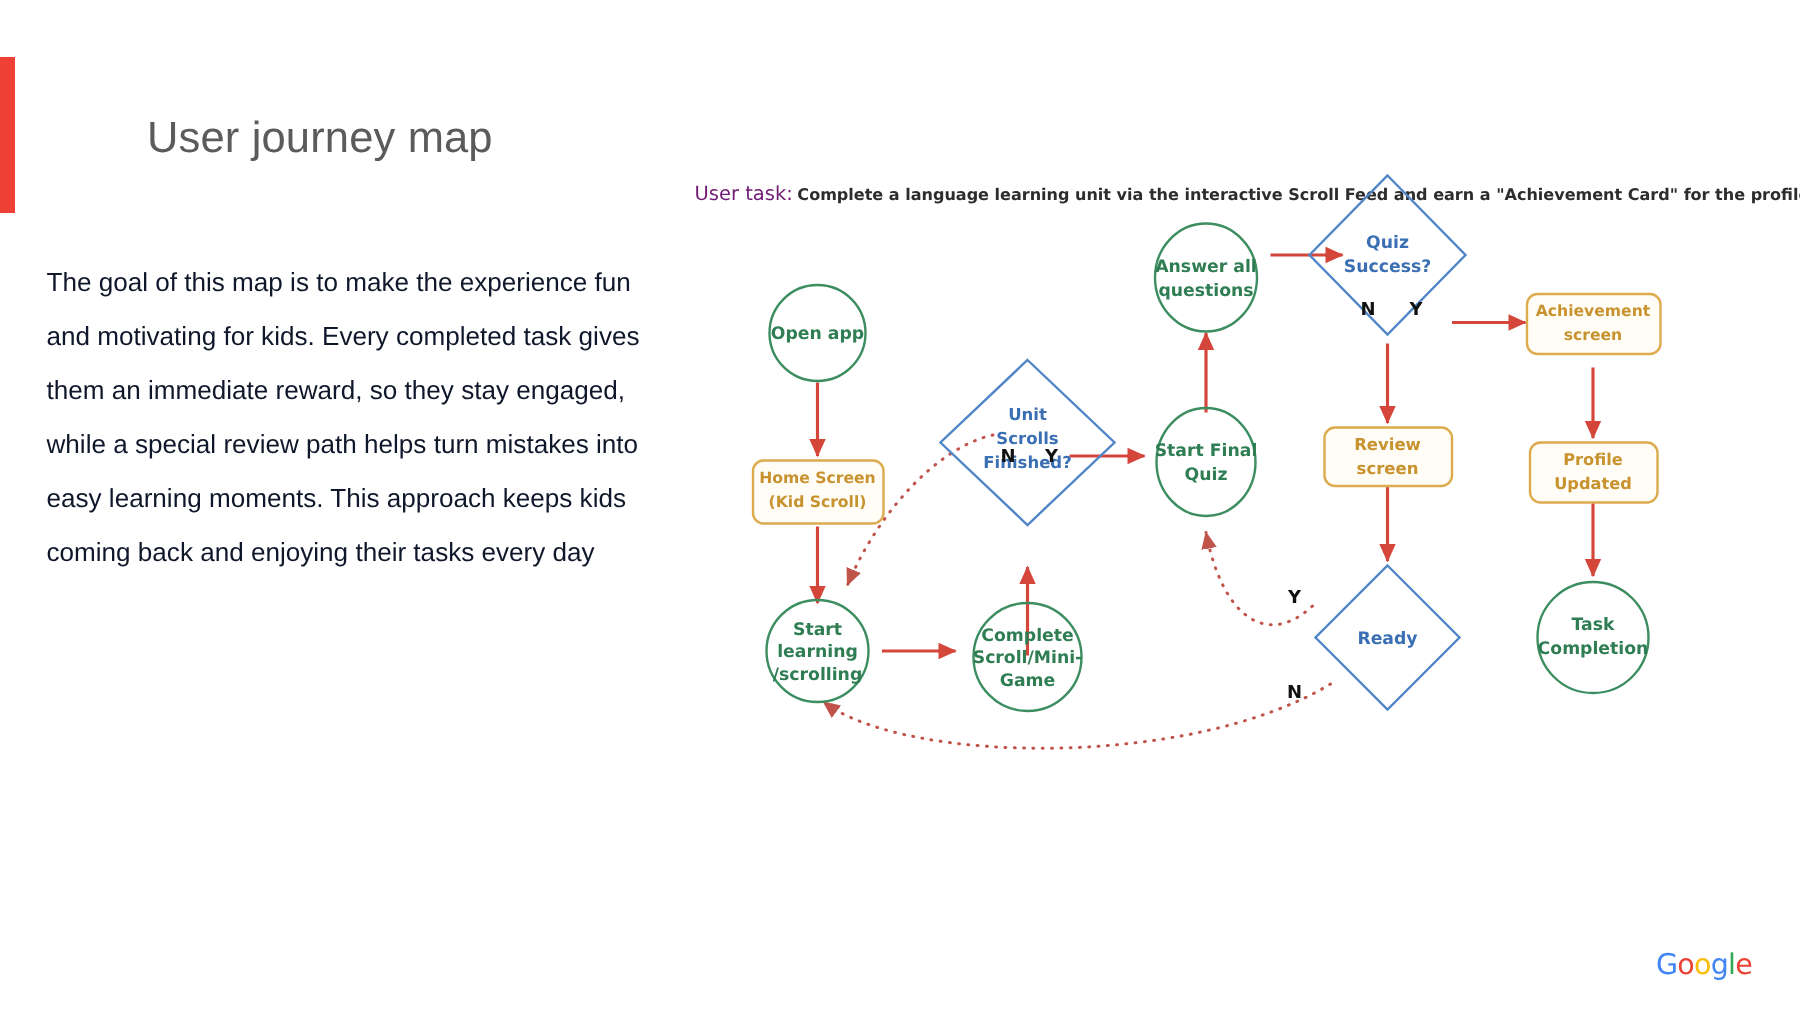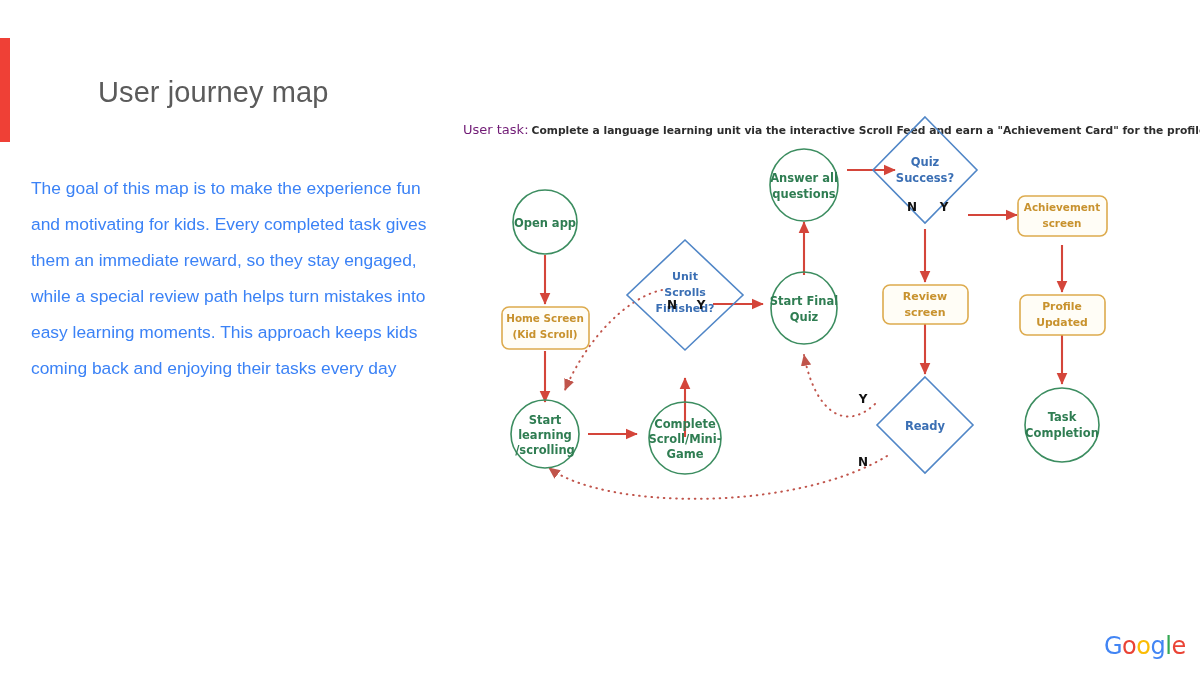--- a/index.html
+++ b/index.html
@@ -20,28 +20,28 @@
 
   
   #slide-title {
     position: absolute; left: 66px; top: 76px;
     font-size: 29px; font-weight: 400; color: #5b5b5b;
     letter-spacing: 0.1px; white-space: nowrap; margin-left: 32px;
   }
   #slide-body {
     position: absolute; left: 31px; top: 170px;
     width: 408px;
-    font-size: 17.4px; line-height: 36px; color: #3b82f6;
+    font-size: 17.4px; line-height: 36px; color: #0f172a;
     font-weight: 400;
   }
 
   
   #google-logo {
     position: absolute; left: 1104px; top: 632px;
-    font-size: 24px; letter-spacing: -0.5px;
+    font-size: 19px; letter-spacing: -0.5px;
     font-family: "DejaVu Sans", sans-serif;
   }
   #google-logo span { font-weight: 400; }
   .g1 { color: #4285F4; } .g2 { color: #EA4335; } .g3 { color: #FBBC05; }
   .g4 { color: #4285F4; } .g5 { color: #34A853; } .g6 { color: #EA4335; }
 
   
   #diagram { position: absolute; left: 455px; top: 112px; width: 680px; height: 400px; }
 
   #task-line {

